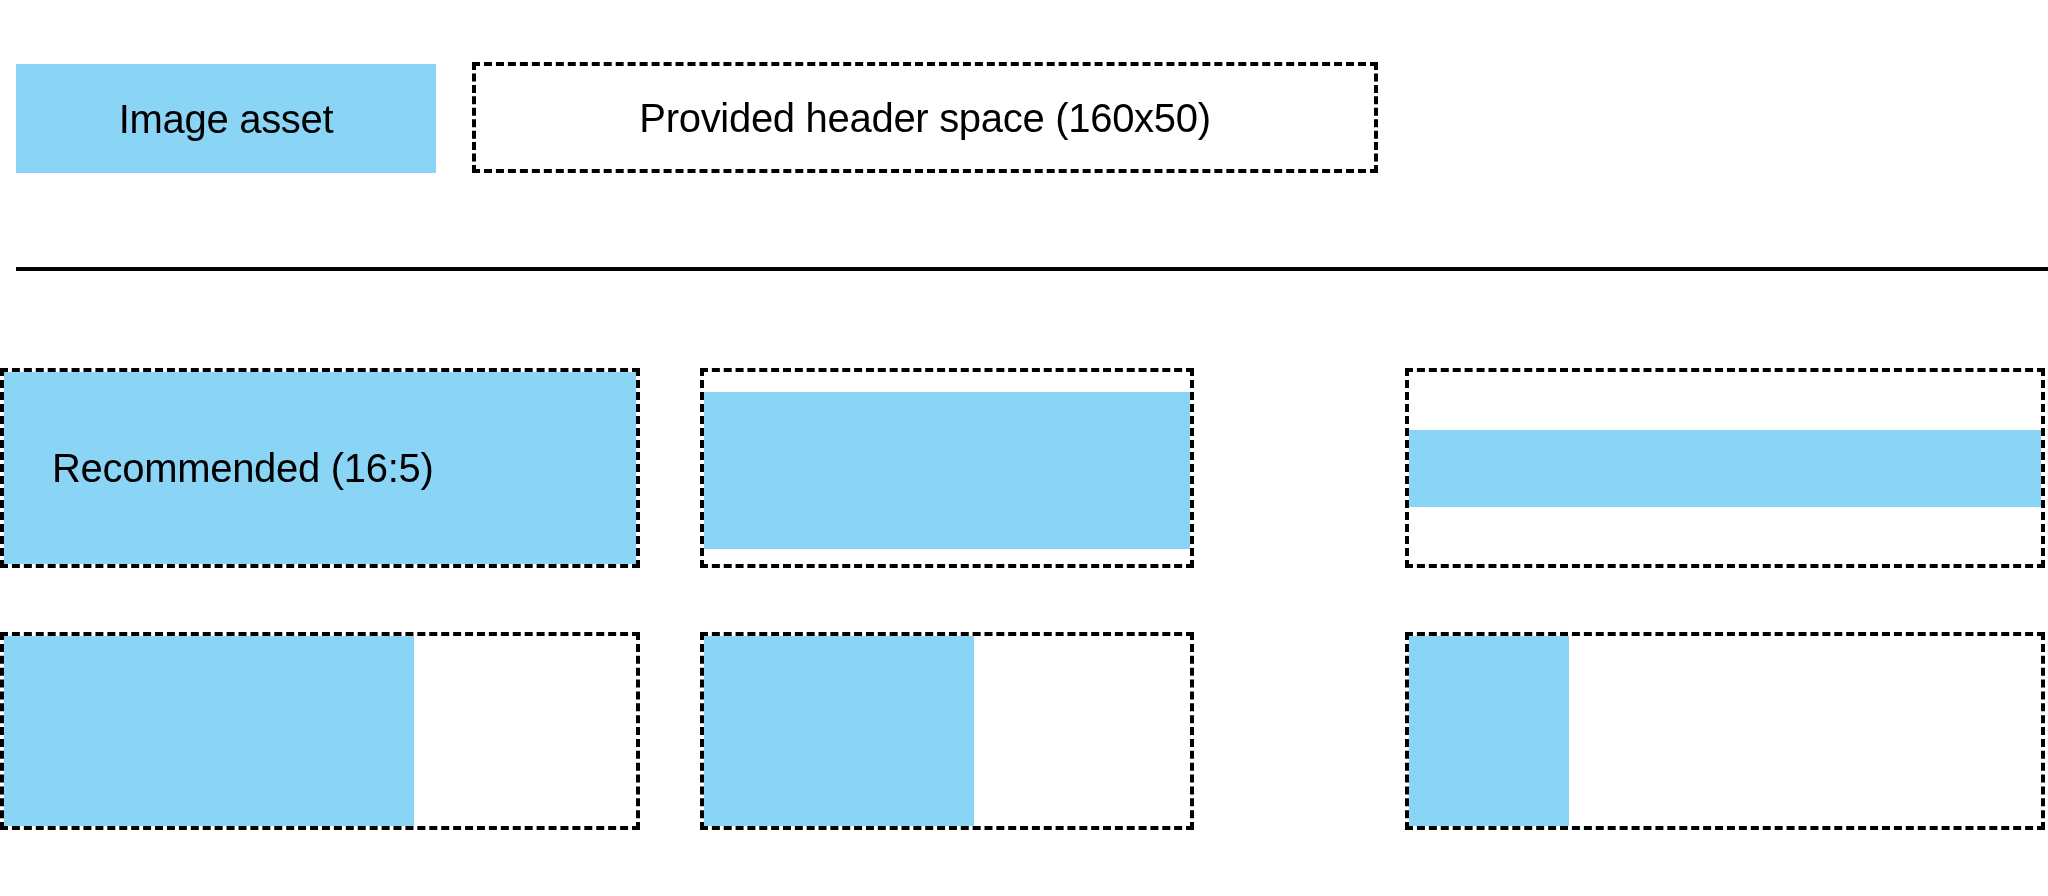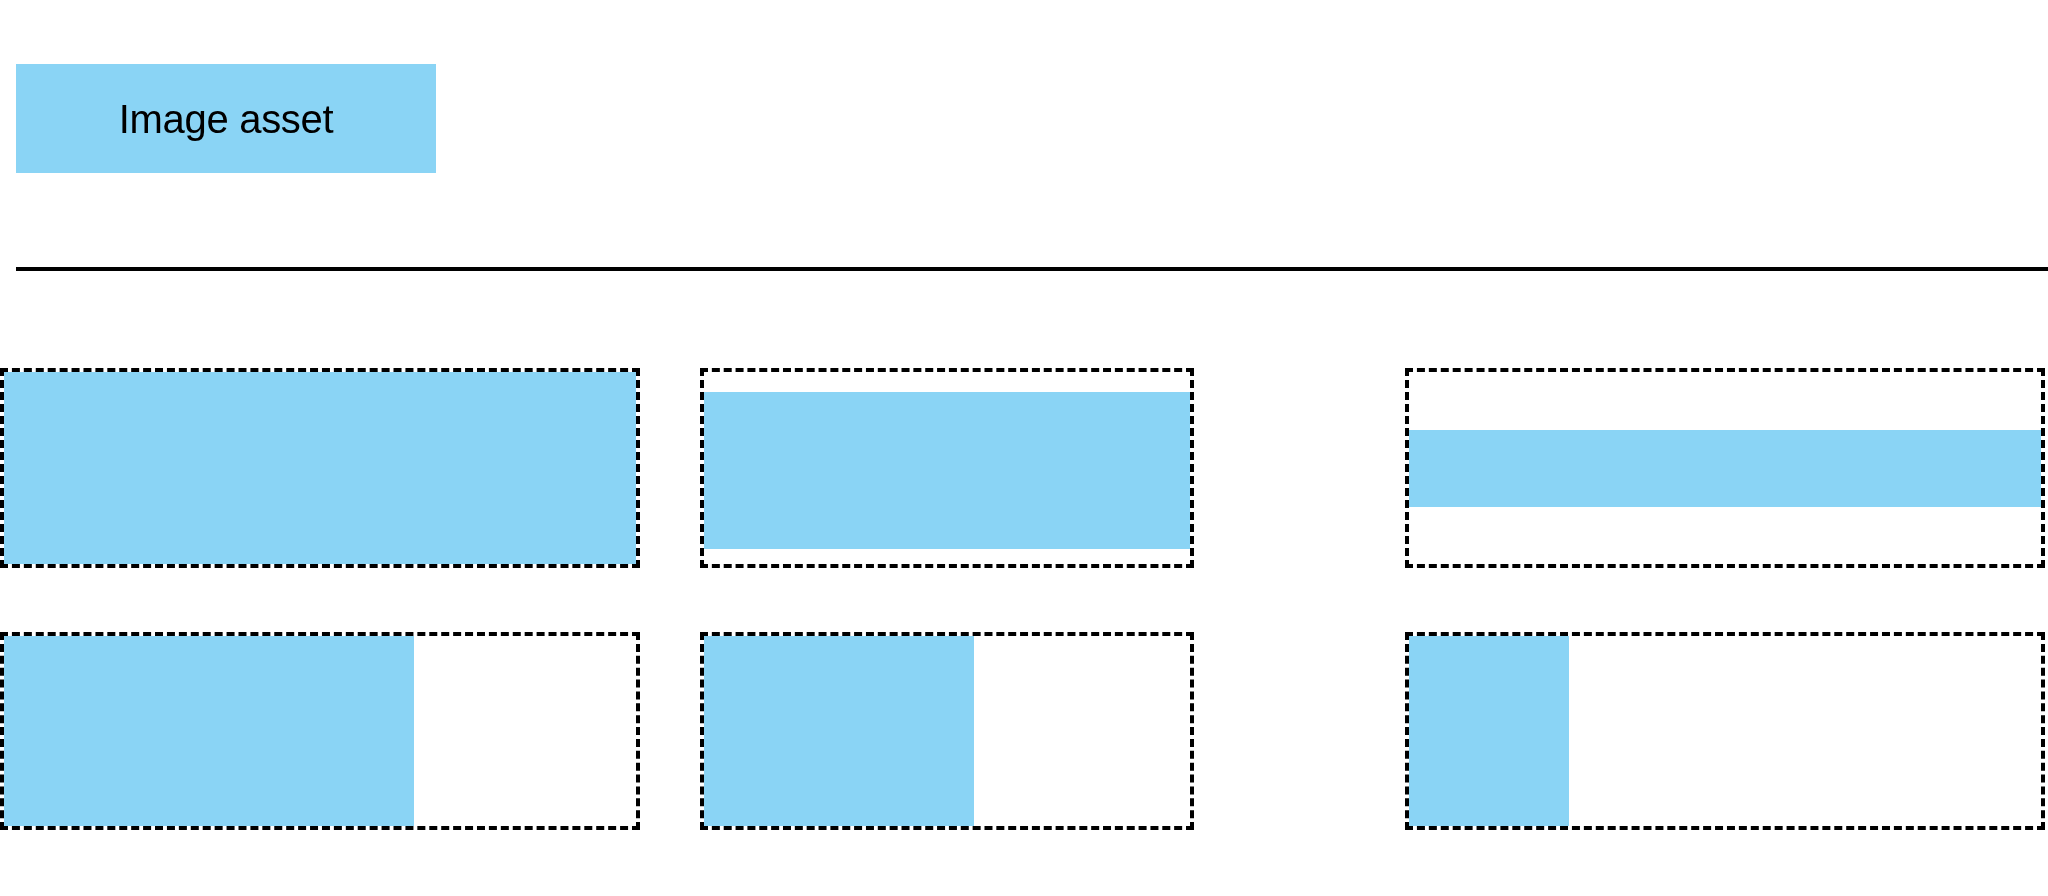--- a/index.html
+++ b/index.html
@@ -132,28 +132,32 @@
 </style>
 </head>
 <body style="background: rgb(255, 255, 255);">
 
 <div id="header-band">
 
   <div id="image-asset-swatch">
     <span class="swatch-label">Image asset</span>
   </div>
 
+  <div id="header-space-box">
+    <span class="box-label">Provided header space (160x50)</span>
+  </div>
 
   <div id="section-divider"></div>
 </div>
 
 <div id="ratio-grid">
 
   <div class="ratio-cell row-1 col-1">
     <div class="ratio-fill" id="fill-r1c1"></div>
+    <span class="cell-label">Recommended (16:5)</span>
   </div>
 
   <div class="ratio-cell row-1 col-2">
     <div class="ratio-fill" id="fill-r1c2"></div>
   </div>
 
   <div class="ratio-cell row-1 col-3">
     <div class="ratio-fill" id="fill-r1c3"></div>
   </div>
 

